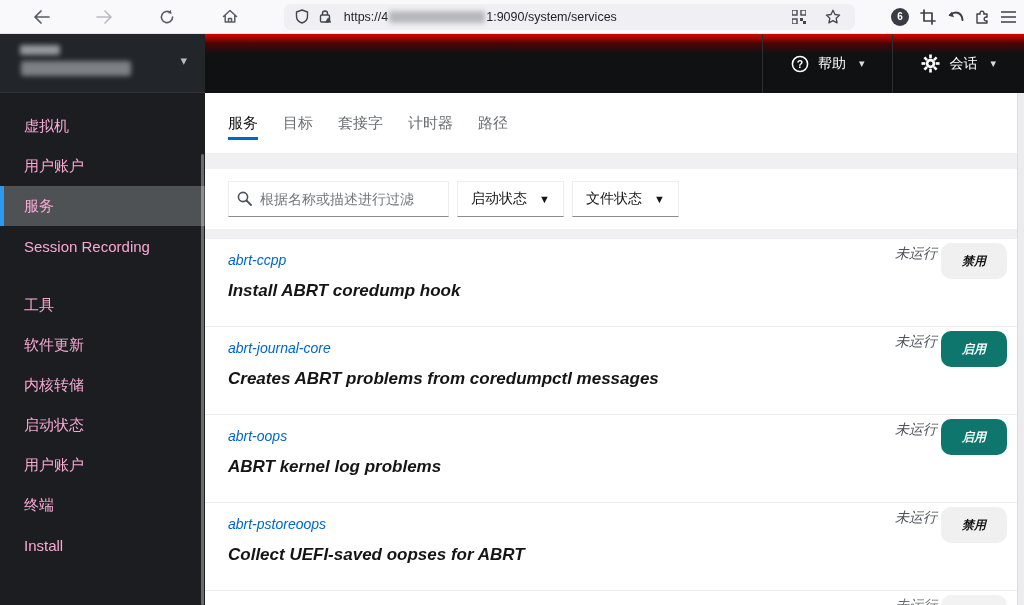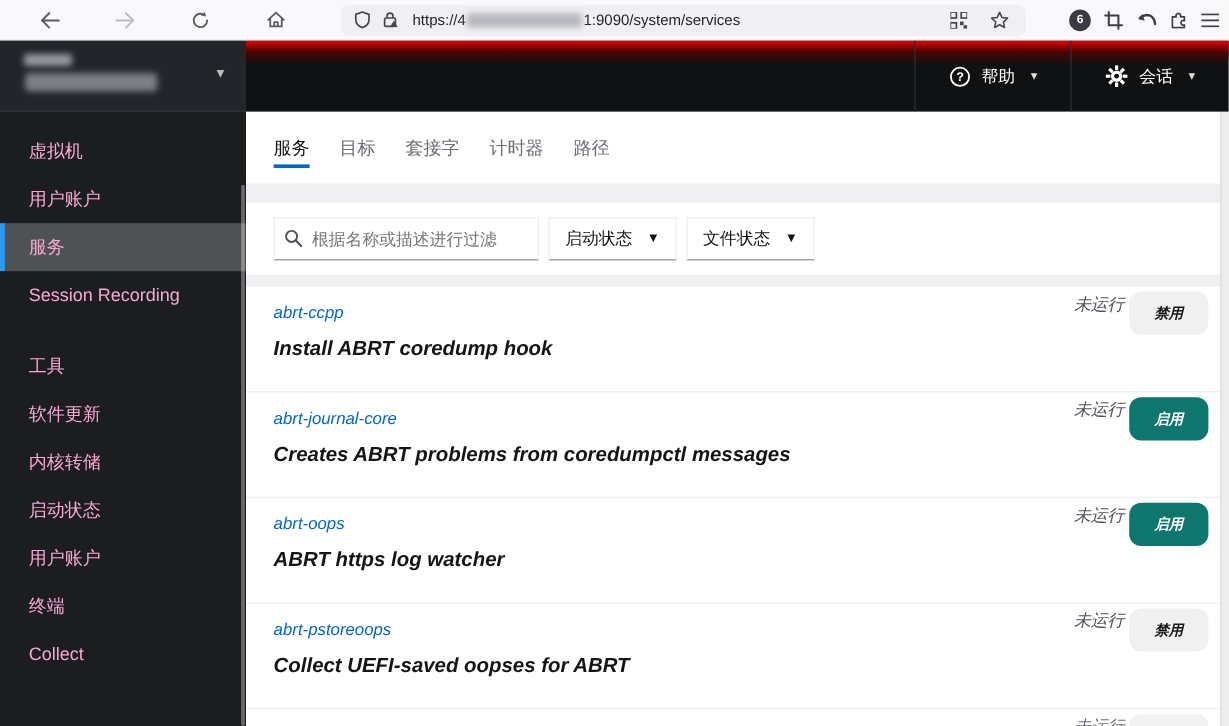--- a/index.html
+++ b/index.html
@@ -196,21 +196,21 @@
         <div class="nav-item">
           <span>启动状态</span>
         </div>
         <div class="nav-item">
           <span>用户账户</span>
         </div>
         <div class="nav-item">
           <span>终端</span>
         </div>
         <div class="nav-item">
-          <span>Collect</span>
+          <span>Install</span>
         </div>
       </div>
     <div class="side-scrollbar"></div>
   </div>
 
   <div class="main">
     <div class="masthead">
       <div class="red-stripe"></div>
       <div class="mast-group">
         <svg width="18" height="18" viewBox="0 0 18 18">
@@ -299,21 +299,21 @@
       <div class="svc-desc">Creates ABRT problems from coredumpctl messages</div>
     </div>
     <div class="svc-right">
       <span class="svc-state">未运行</span>
       <span class="pill on">启用</span>
     </div>
   </div>
             <div class="svc-row">
     <div class="svc-left">
       <a class="svc-name">abrt-oops</a>
-      <div class="svc-desc">ABRT https log watcher</div>
+      <div class="svc-desc">ABRT kernel log problems</div>
     </div>
     <div class="svc-right">
       <span class="svc-state">未运行</span>
       <span class="pill on">启用</span>
     </div>
   </div>
             <div class="svc-row">
     <div class="svc-left">
       <a class="svc-name">abrt-pstoreoops</a>
       <div class="svc-desc">Collect UEFI-saved oopses for ABRT</div>

